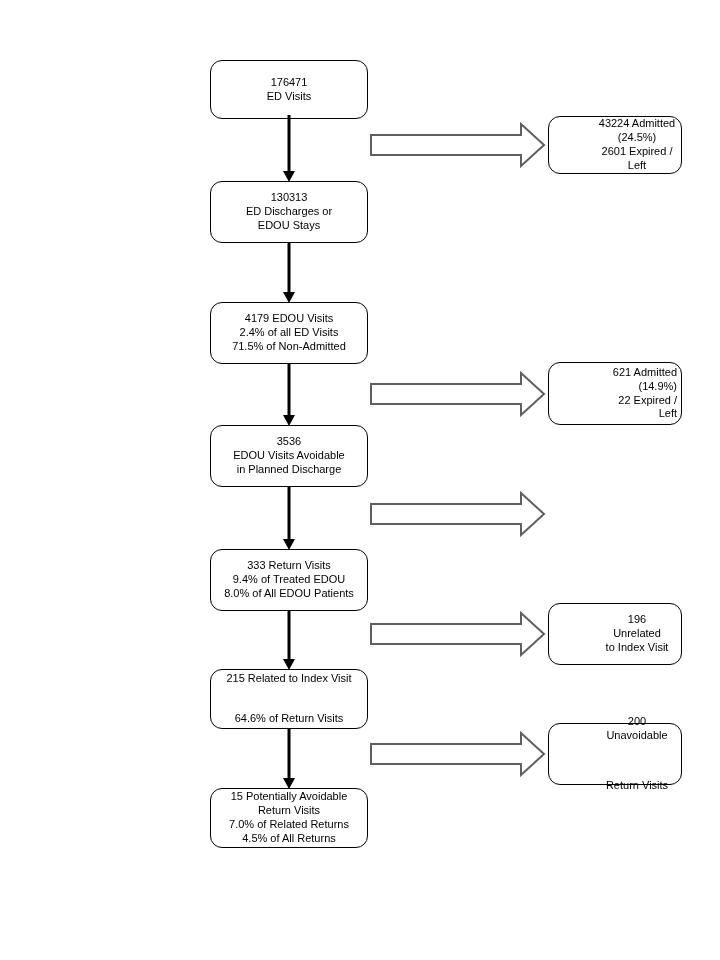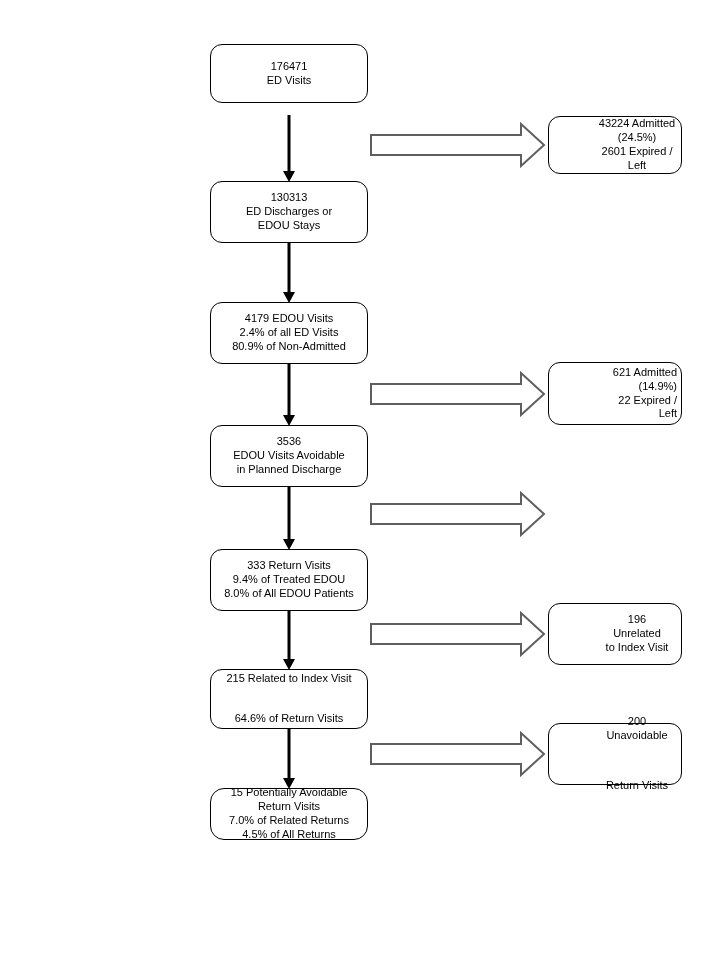--- a/index.html
+++ b/index.html
@@ -41,55 +41,55 @@
     border-top:11px solid #000000;
   }
   .harrow{position:absolute;left:370px;width:176px;height:46px;}
   .harrow svg{display:block;width:100%;height:100%;}
 </style>
 </head>
 <body>
 
 <div class="canvas">
 
-  <div class="box main" style="top:44px;height:59px;">
+  <div class="box main" style="top:60px;height:59px;">
     <div>176471</div>
     <div>ED Visits</div>
   </div>
 
   <div class="box main" style="top:181px;height:62px;">
     <div>130313</div>
     <div>ED Discharges or</div>
     <div>EDOU Stays</div>
   </div>
 
   <div class="box main" style="top:302px;height:62px;">
     <div>4179 EDOU Visits</div>
     <div>2.4% of all ED Visits</div>
-    <div>80.9% of Non-Admitted</div>
+    <div>71.5% of Non-Admitted</div>
   </div>
 
   <div class="box main" style="top:425px;height:62px;">
     <div>3536</div>
     <div>EDOU Visits Avoidable</div>
     <div>in Planned Discharge</div>
   </div>
 
   <div class="box main" style="top:549px;height:62px;">
     <div>333 Return Visits</div>
     <div>9.4% of Treated EDOU</div>
     <div>8.0% of All EDOU Patients</div>
   </div>
 
   <div class="box main" style="top:669px;height:60px;justify-content:space-between;">
     <div>215 Related to Index Visit</div>
     <div>64.6% of Return Visits</div>
   </div>
 
-  <div class="box main" style="top:788px;height:52px;border-radius:14px;">
+  <div class="box main" style="top:788px;height:60px;">
     <div>15 Potentially Avoidable</div>
     <div>Return Visits</div>
     <div>7.0% of Related Returns</div>
     <div>4.5% of All Returns</div>
   </div>
 
   <div class="box side" style="top:116px;height:58px;">
     <div>43224 Admitted (24.5%)</div>
     <div>2601 Expired / Left</div>
   </div>

